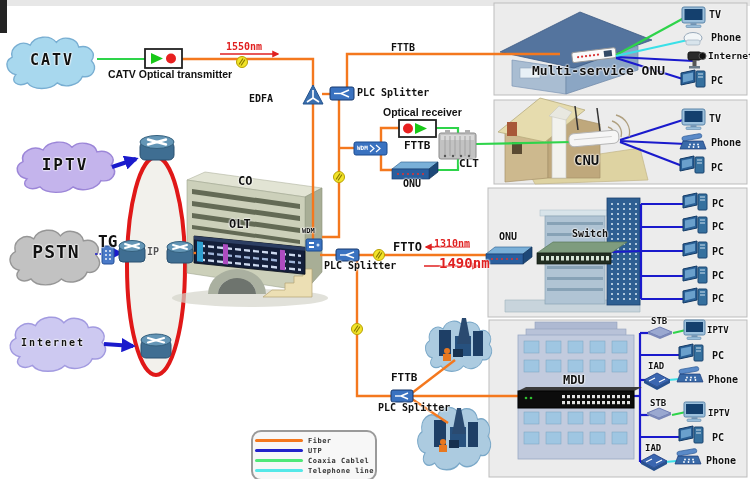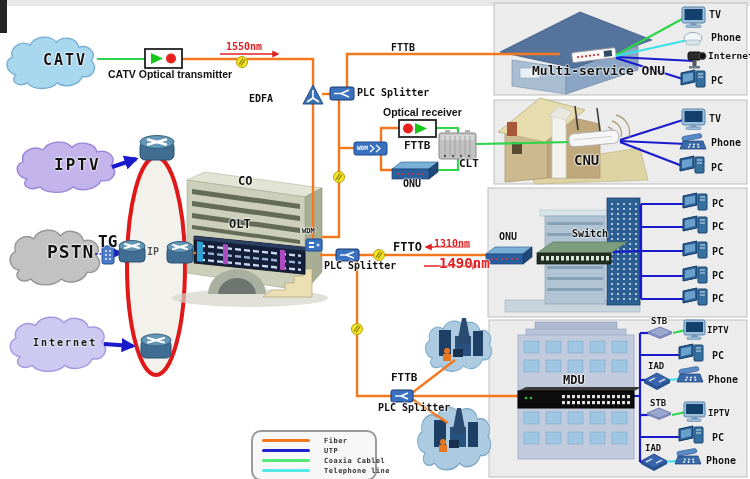--- a/index.html
+++ b/index.html
@@ -3,25 +3,25 @@
 <meta charset="utf-8">
 <style>
   html,body{margin:0;padding:0;background:#fff;}
   #stage{position:relative;width:750px;height:479px;background:#ffffff;overflow:hidden;
          font-family:"DejaVu Sans Mono",monospace;}
   #art{position:absolute;left:0;top:0;}
   .lb{position:absolute;font-weight:bold;color:#111;white-space:nowrap;line-height:1.05;
       text-shadow:0 0 2px #fff,0 0 2px #fff,0 0 2px #fff;z-index:3;}
   .sans{font-family:"Liberation Sans",sans-serif;font-weight:700;}
   .red{color:#e02020;}
-  .ctr{margin-left:23px;}
+  .ctr{text-align:center;}
   #legend{position:absolute;left:251px;top:430px;width:122px;height:43px;z-index:3;
           border:2px solid #9a9a9a;border-radius:10px;background:#f7f7f7;
           display:flex;flex-direction:column;justify-content:center;gap:2px;padding:2px 0;}
-  .lgrow{display:flex;align-items:center;gap:14px;padding-left:9px;}
+  .lgrow{display:flex;align-items:center;gap:5px;padding-left:2px;}
   .sw{width:48px;height:3px;border-radius:2px;flex:0 0 auto;}
   .sw0{background:#f4781e;} .sw1{background:#2222cc;} .sw2{background:#50e878;} .sw3{background:#55e8e8;}
   .lgtxt{font-size:7px;font-weight:bold;color:#333;letter-spacing:0.5px;white-space:nowrap;}
 </style>
 </head>
 <body>
 
 <div id="stage">
 
 <svg id="art" width="750" height="479" viewBox="0 0 750 479">

